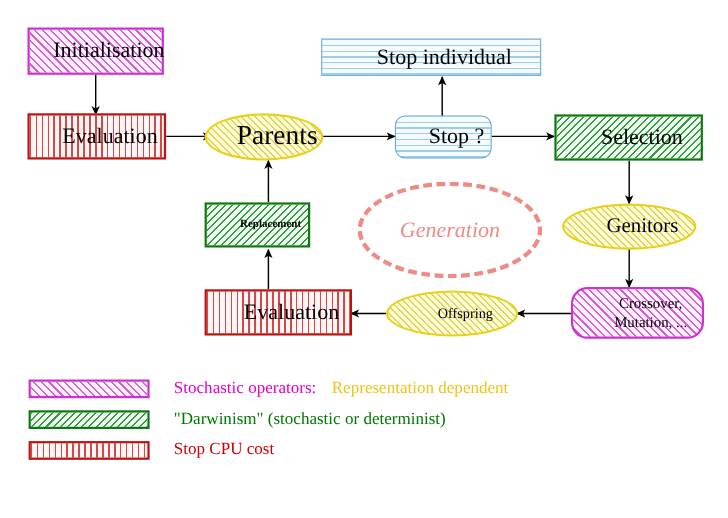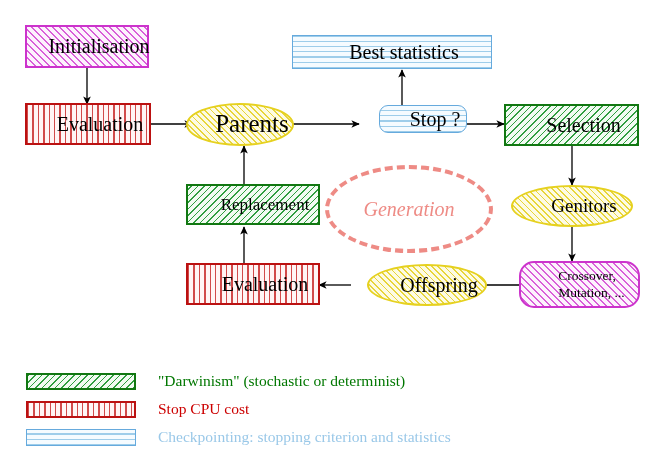--- a/index.html
+++ b/index.html
@@ -15,21 +15,21 @@
     background: #ffffff;
     font-family: "Liberation Serif", "DejaVu Serif", serif;
     overflow: hidden;
   }
   .node {
     position: absolute;
     box-sizing: border-box;
     display: flex;
     align-items: center;
     justify-content: center;
-    text-align: left;
+    text-align: center;
     color: #000000;
     line-height: 1.05;
     white-space: pre-line;
     padding-left: 24px;
   }
 
   
   .fill-magenta {
     border: 2px solid #cc33cc;
     background-color: #fdf2fd;
@@ -150,54 +150,55 @@
       <line x1="244" y1="184" x2="244" y2="146"></line>
     </g>
   </svg>
 
   <div class="node fill-magenta" style="left:25px; top:25px; width:124px; height:43px; font-size:20px;">Initialisation</div>
 
   <div class="node fill-red" style="left:25px; top:103px; width:126px; height:42px; font-size:20px;">Evaluation</div>
 
   <div class="node fill-yellow ellipse" style="left:186px; top:103px; width:108px; height:43px; font-size:25px;">Parents</div>
 
-  <div class="node fill-blue" style="left:292px; top:35px; width:200px; height:34px; font-size:20px;">Best statistics</div>
-
-  <div class="node fill-blue rounded" style="left:379px; top:105px; width:88px; height:28px; font-size:20px;">Stop ?</div>
+  <div class="node fill-blue" style="left:292px; top:35px; width:200px; height:34px; font-size:20px;">Stop individual</div>
+
+  <div class="node fill-blue rounded" style="left:359px; top:105px; width:88px; height:39px; font-size:20px;">Stop ?</div>
 
   <div class="node fill-yellow ellipse" style="left:511px; top:185px; width:122px; height:42px; font-size:19px;">Genitors</div>
 
   <div class="node fill-green" style="left:504px; top:104px; width:135px; height:42px; font-size:20px;">Selection</div>
 
   <div class="node fill-magenta" style="left:519px; top:261px; width:121px; height:47px; font-size:13.5px; line-height:1.25;border-radius:15px;">Crossover,
 Mutation, ...</div>
 
-  <div class="node fill-yellow ellipse" style="left:367px; top:264px; width:120px; height:42px; font-size:20px;">Offspring</div>
+  <div class="node fill-yellow ellipse" style="left:351px; top:264px; width:120px; height:42px; font-size:13px;">Offspring</div>
 
   <div class="node fill-red" style="left:186px; top:263px; width:134px; height:42px; font-size:20px;">Evaluation</div>
 
-  <div class="node fill-green" style="left:186px; top:184px; width:134px; height:41px; font-size:17px;">Replacement</div>
+  <div class="node fill-green" style="left:186px; top:184px; width:96px; height:41px; font-size:10px;font-weight:bold;">Replacement</div>
 
   <div class="gen-ellipse" style="left:325px; top:165px; width:168px; height:88px; font-size:20px;">
     <span>Generation</span>
   </div>
 
   <div id="legend">
 
+    <div class="legend-row" style="top:6px;">
+      <span class="swatch fill-magenta"></span>
+      <span class="legend-text lt-magenta">Stochastic operators:</span>
+      <span class="legend-text lt-gold" style="margin-left:14px;">Representation dependent</span>
+    </div>
 
     <div class="legend-row" style="top:34px;">
       <span class="swatch fill-green"></span>
       <span class="legend-text lt-green">"Darwinism" (stochastic or determinist)</span>
     </div>
 
     <div class="legend-row" style="top:62px;">
       <span class="swatch fill-red"></span>
       <span class="legend-text lt-red">Stop CPU cost</span>
     </div>
 
-    <div class="legend-row" style="top:90px;">
-      <span class="swatch fill-blue"></span>
-      <span class="legend-text lt-blue">Checkpointing: stopping criterion and statistics</span>
-    </div>
 
   </div>
 
 </div>
 
 </body></html>

